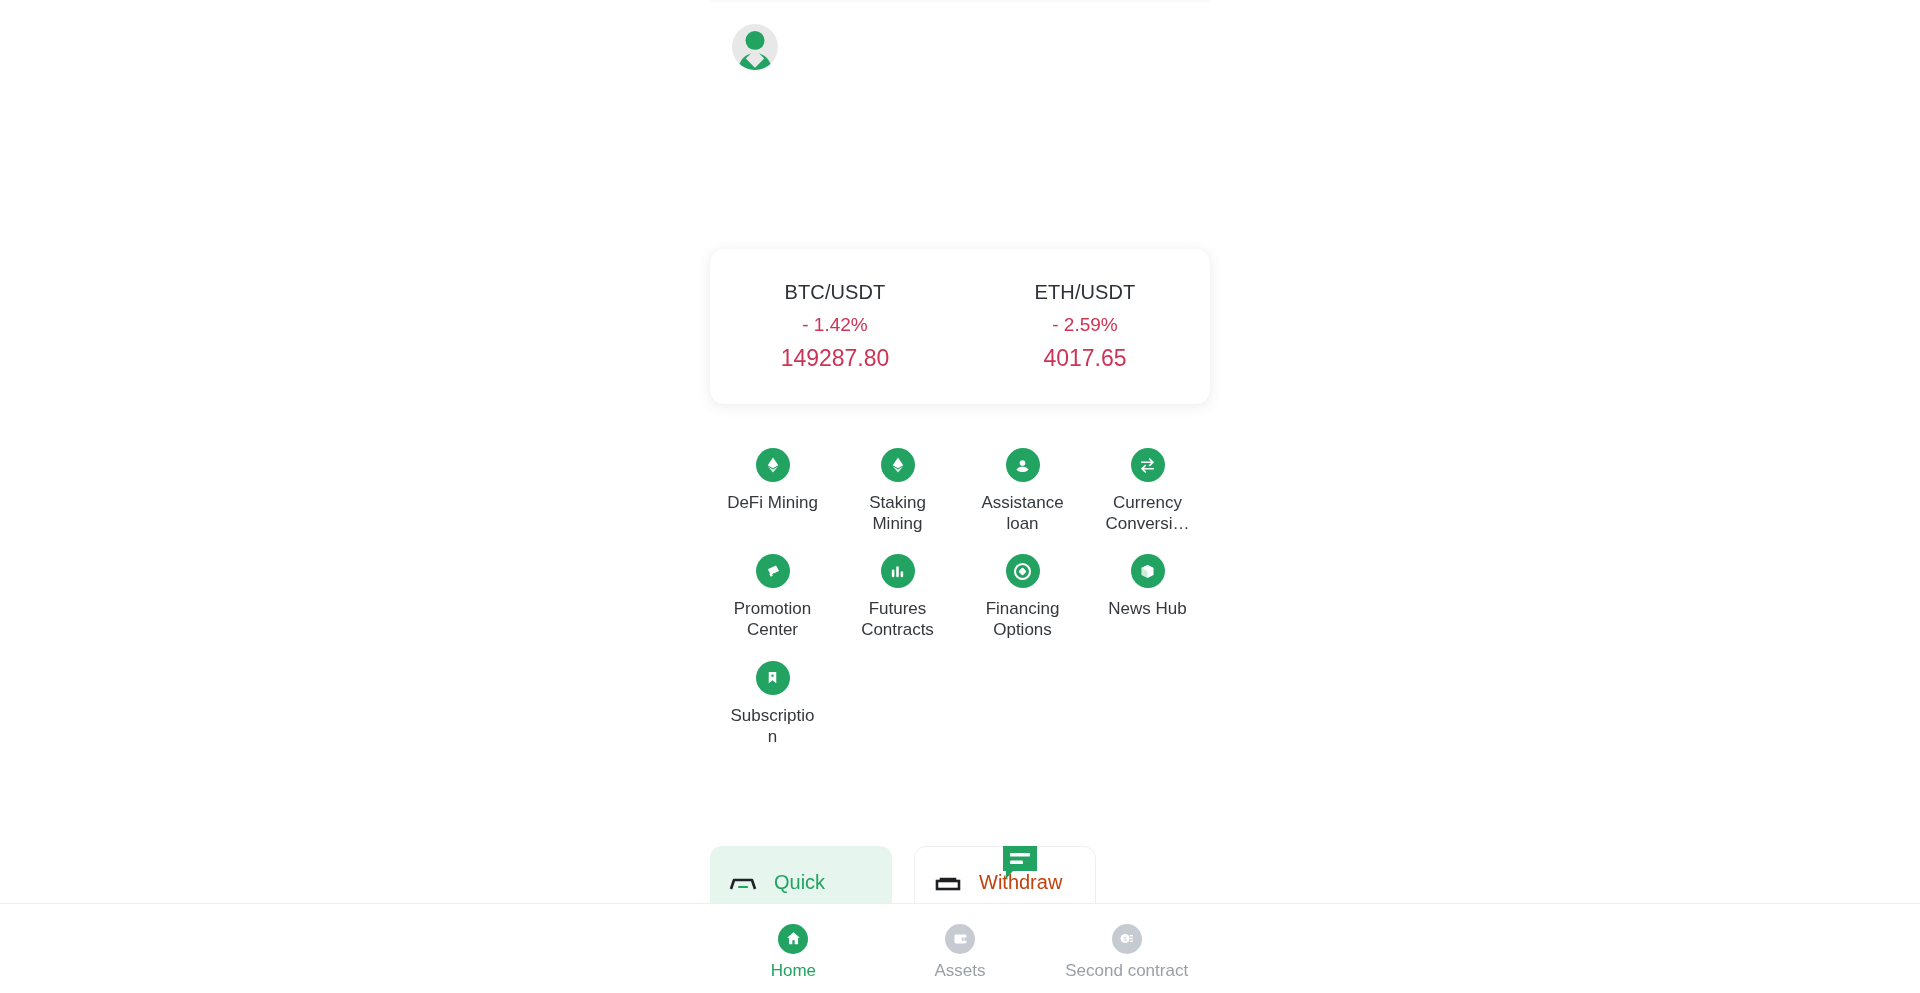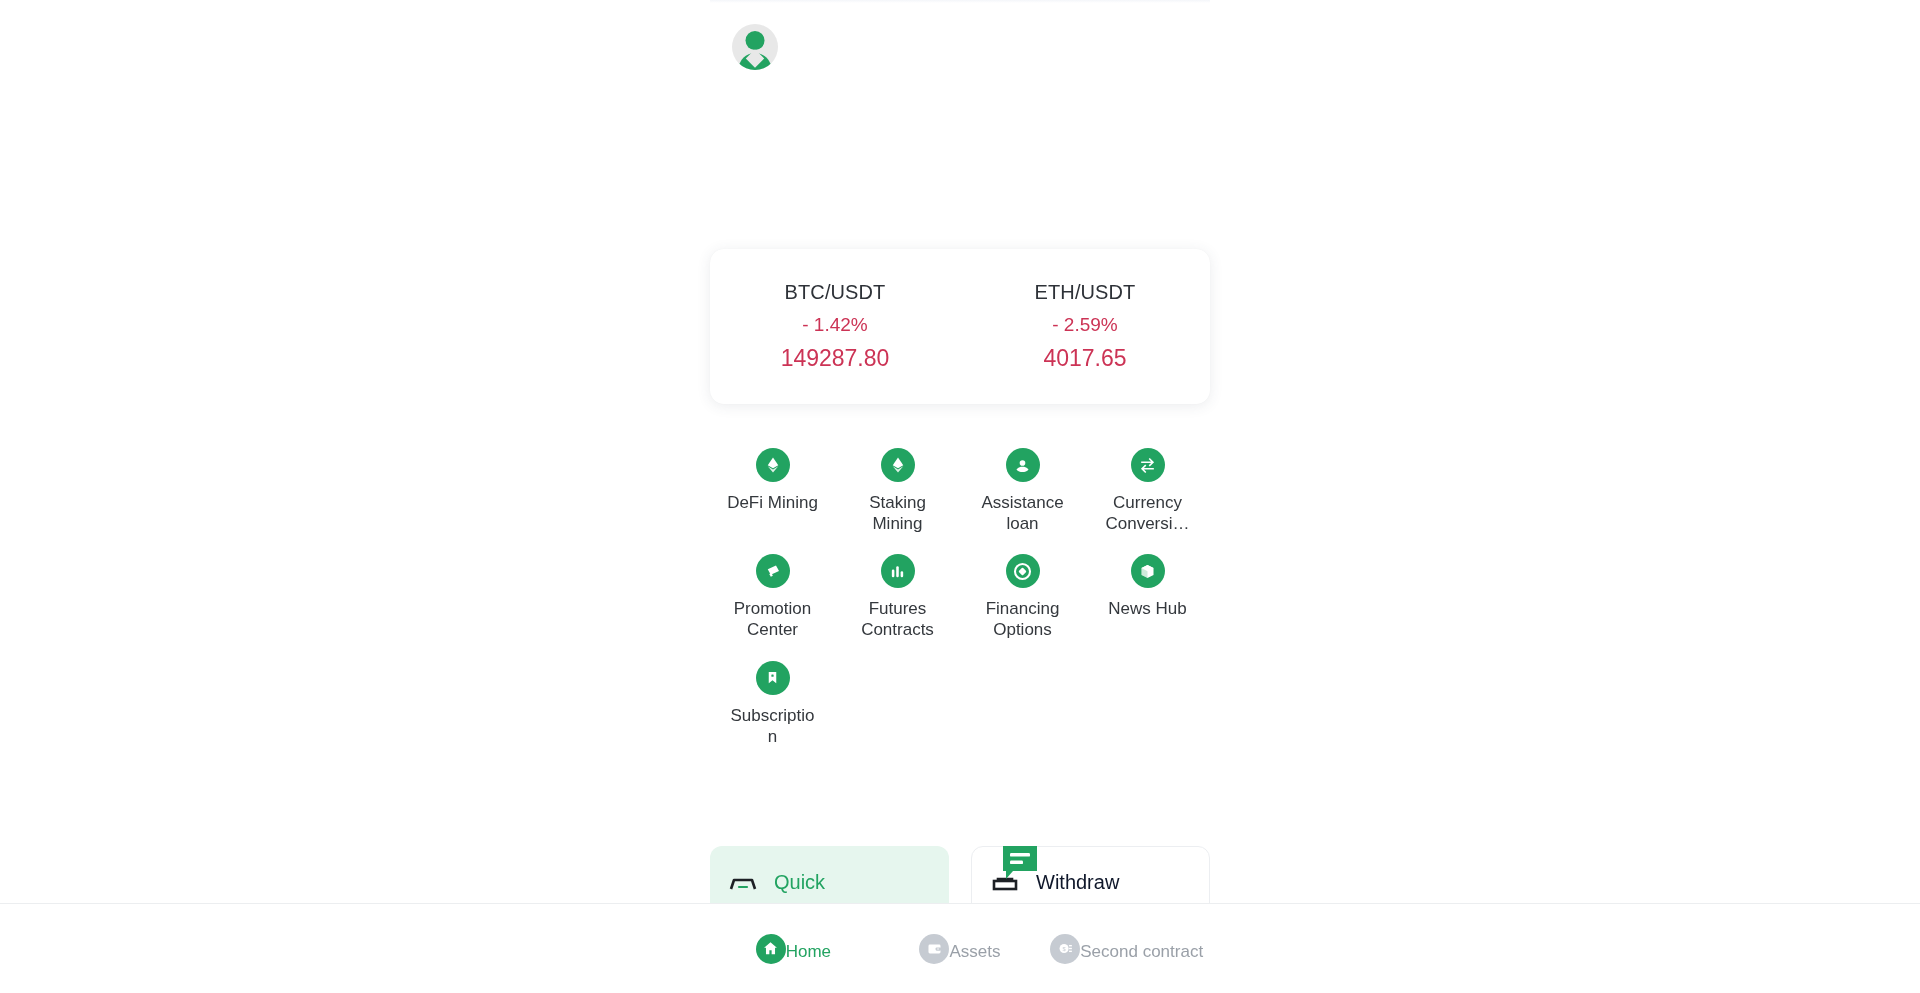--- a/index.html
+++ b/index.html
@@ -163,39 +163,39 @@
   
   .quick-row {
     position: absolute;
     left: 0; top: 846px;
     width: 500px; height: 72px;
     display: flex;
     gap: 22px;
     overflow: hidden;
   }
   .qcard {
-    width: 239px;
+    width: 182px;
     height: 72px;
     border-radius: 12px;
     display: flex;
     align-items: center;
     padding: 0 18px;
     cursor: pointer;
   }
   .qcard.green {
     background: #e6f6ee;
   }
   .qcard.white {
     background: #ffffff;
     border: 1px solid #eceef1;
   }
   .qcard .qicon { margin-right: 16px; display: block; flex: none; }
   .qlabel { font-size: 20px; }
   .qlabel.green-t { color: #22A361; }
-  .qlabel.dim-t { color: #0f172a; }
+  .qlabel.dim-t { color: #c2410c; }
 
   
   .chat-fab {
     position: absolute;
     left: 289px; top: 843px;
     width: 42px; height: 42px;
     cursor: pointer;
   }
 
   
@@ -208,20 +208,21 @@
   }
   .nav-inner {
     position: absolute;
     left: 710px; top: 0;
     width: 500px; height: 90px;
     display: flex;
   }
   .nav-item {
     flex: 1;
     display: flex;
+    flex-direction: column;
     align-items: center;
     justify-content: center;
     cursor: pointer;
     padding-top: 6px;
   }
   .nav-ic {
     width: 30px; height: 30px;
     border-radius: 50%;
     background: #c6cbd2;
     display: flex;

